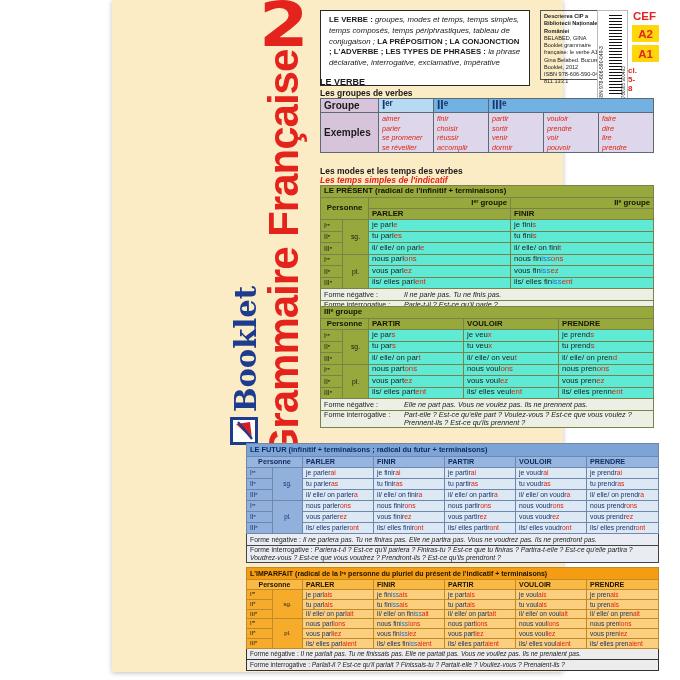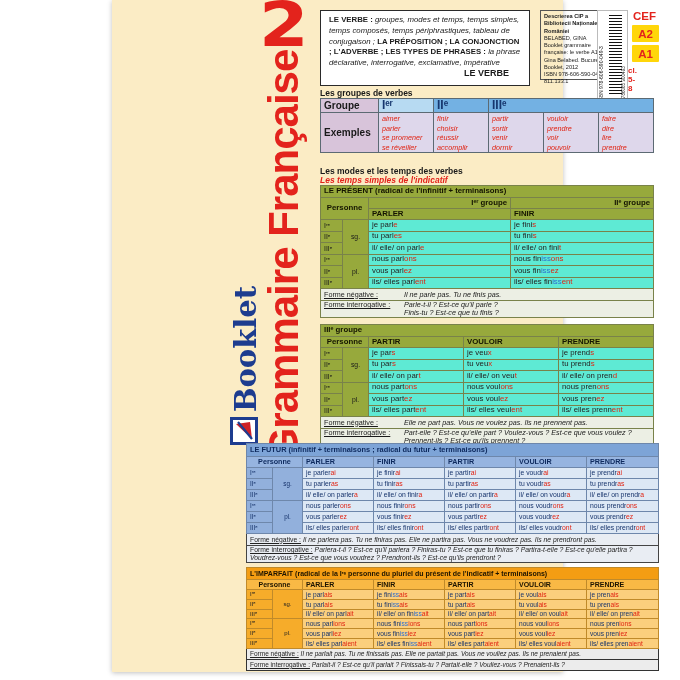--- a/index.html
+++ b/index.html
@@ -33,32 +33,32 @@
         writing-mode:vertical-rl;transform:rotate(180deg);white-space:nowrap;color:#111;}
   .barcode .digits{position:absolute;right:0px;top:5px;height:86px;width:6px;font-size:4.6px;
         writing-mode:vertical-rl;transform:rotate(180deg);white-space:nowrap;color:#111;}
   .cef{position:absolute;left:521px;top:10px;font-weight:bold;font-size:11.5px;color:#e3231c;}
   .badge{position:absolute;width:27px;height:17px;background:#ffd60a;color:#e3231c;font-weight:bold;
         font-size:11.5px;display:flex;align-items:center;justify-content:center;border-radius:1px;}
   .badge.a2{left:520px;top:25px;}
   .badge.a1{left:520px;top:45px;}
   .cl58{position:absolute;left:516px;top:66px;font-weight:bold;font-size:8px;color:#e3231c;}
   
-  .mtitle{position:absolute;left:208px;top:68px;width:333px;text-align:center;font-weight:bold;font-size:9px;}
+  .mtitle{position:absolute;left:208px;top:77px;width:333px;text-align:left;font-weight:bold;font-size:9px;}
   .slabel{position:absolute;left:208px;font-weight:bold;font-size:8.5px;}
   .slabel.red{color:#e3231c;font-style:italic;}
   
   table{border-collapse:collapse;table-layout:fixed;position:absolute;}
   td{border:1px solid #6e6e52;padding:0 3px;white-space:nowrap;overflow:hidden;vertical-align:middle;line-height:1.1;}
   tr.ttl td{font-weight:bold;}
   .phead,.vhead{text-align:center;font-weight:bold;}
   .pcol{text-align:left;}
   .ncol{text-align:center;}
   .frow{display:flex;align-items:flex-start;}
-  .flabel{flex:0 0 80px;font-style:normal;text-decoration:underline;}
+  .flabel{flex:0 0 80px;font-style:normal;}
   .fit{font-style:italic;}
   
   #groups-table{left:208px;top:98px;width:333px;border:1px solid #5c6a73;}
   #groups-table td{border:1px solid #5c6a73;}
   #groups-table tr{height:12px;}
   #groups-table tr.exr{height:40px;}
   #groups-table .lab{background:#d8c4da;font-weight:bold;font-size:10px;}
   #groups-table .gnum{background:#73b1e3;color:#16366e;font-weight:bold;font-size:12px;text-align:left;}
   #groups-table .gnum.light{background:#b7daf2;}
   #groups-table .term{background:#73b1e3;color:#16366e;font-weight:bold;font-size:7.8px;}
@@ -72,21 +72,21 @@
   .tgreen tr.hrow{height:11px;}
   .tgreen .ghead{text-align:right;font-weight:bold;}
   .tgreen .vhead{text-align:left;font-weight:bold;}
   .tgreen tbody.conj tr{height:11.5px;}
   .tgreen .pcol,.tgreen .ncol{background:#97a93c;font-size:6.8px;}
   .tgreen .cell{background:#5eead4;color:#222;}
   .tgreen tr.forme td{background:#ecefe4;font-size:7.2px;height:11px;}
   .tgreen tr.forme2 td{height:16px;}
   .tgreen .fcontent{font-style:italic;line-height:7.6px;}
   #present-table{left:208px;top:185px;}
-  #group3-table{left:208px;top:324px;}
+  #group3-table{left:208px;top:306px;}
   
   #futur-table{left:134px;top:443px;width:412px;border:1px solid #3d5e8c;}
   #futur-table td{border:1px solid #6e87ab;font-size:6.8px;color:#16336b;}
   #futur-table tr.ttl td{background:#7da4d7;color:#0e2a5e;font-size:7.4px;height:12px;}
   #futur-table tr.hrow{height:11px;}
   #futur-table .phead,#futur-table .vhead{background:#96b4e0;color:#0e2a5e;font-size:7.2px;text-align:left;}
   #futur-table .phead{text-align:center;}
   #futur-table tbody.conj tr{height:11px;}
   #futur-table .pcol,#futur-table .ncol{background:#92b0dc;font-size:6.3px;}
   #futur-table .cell{background:#dde8f5;}

